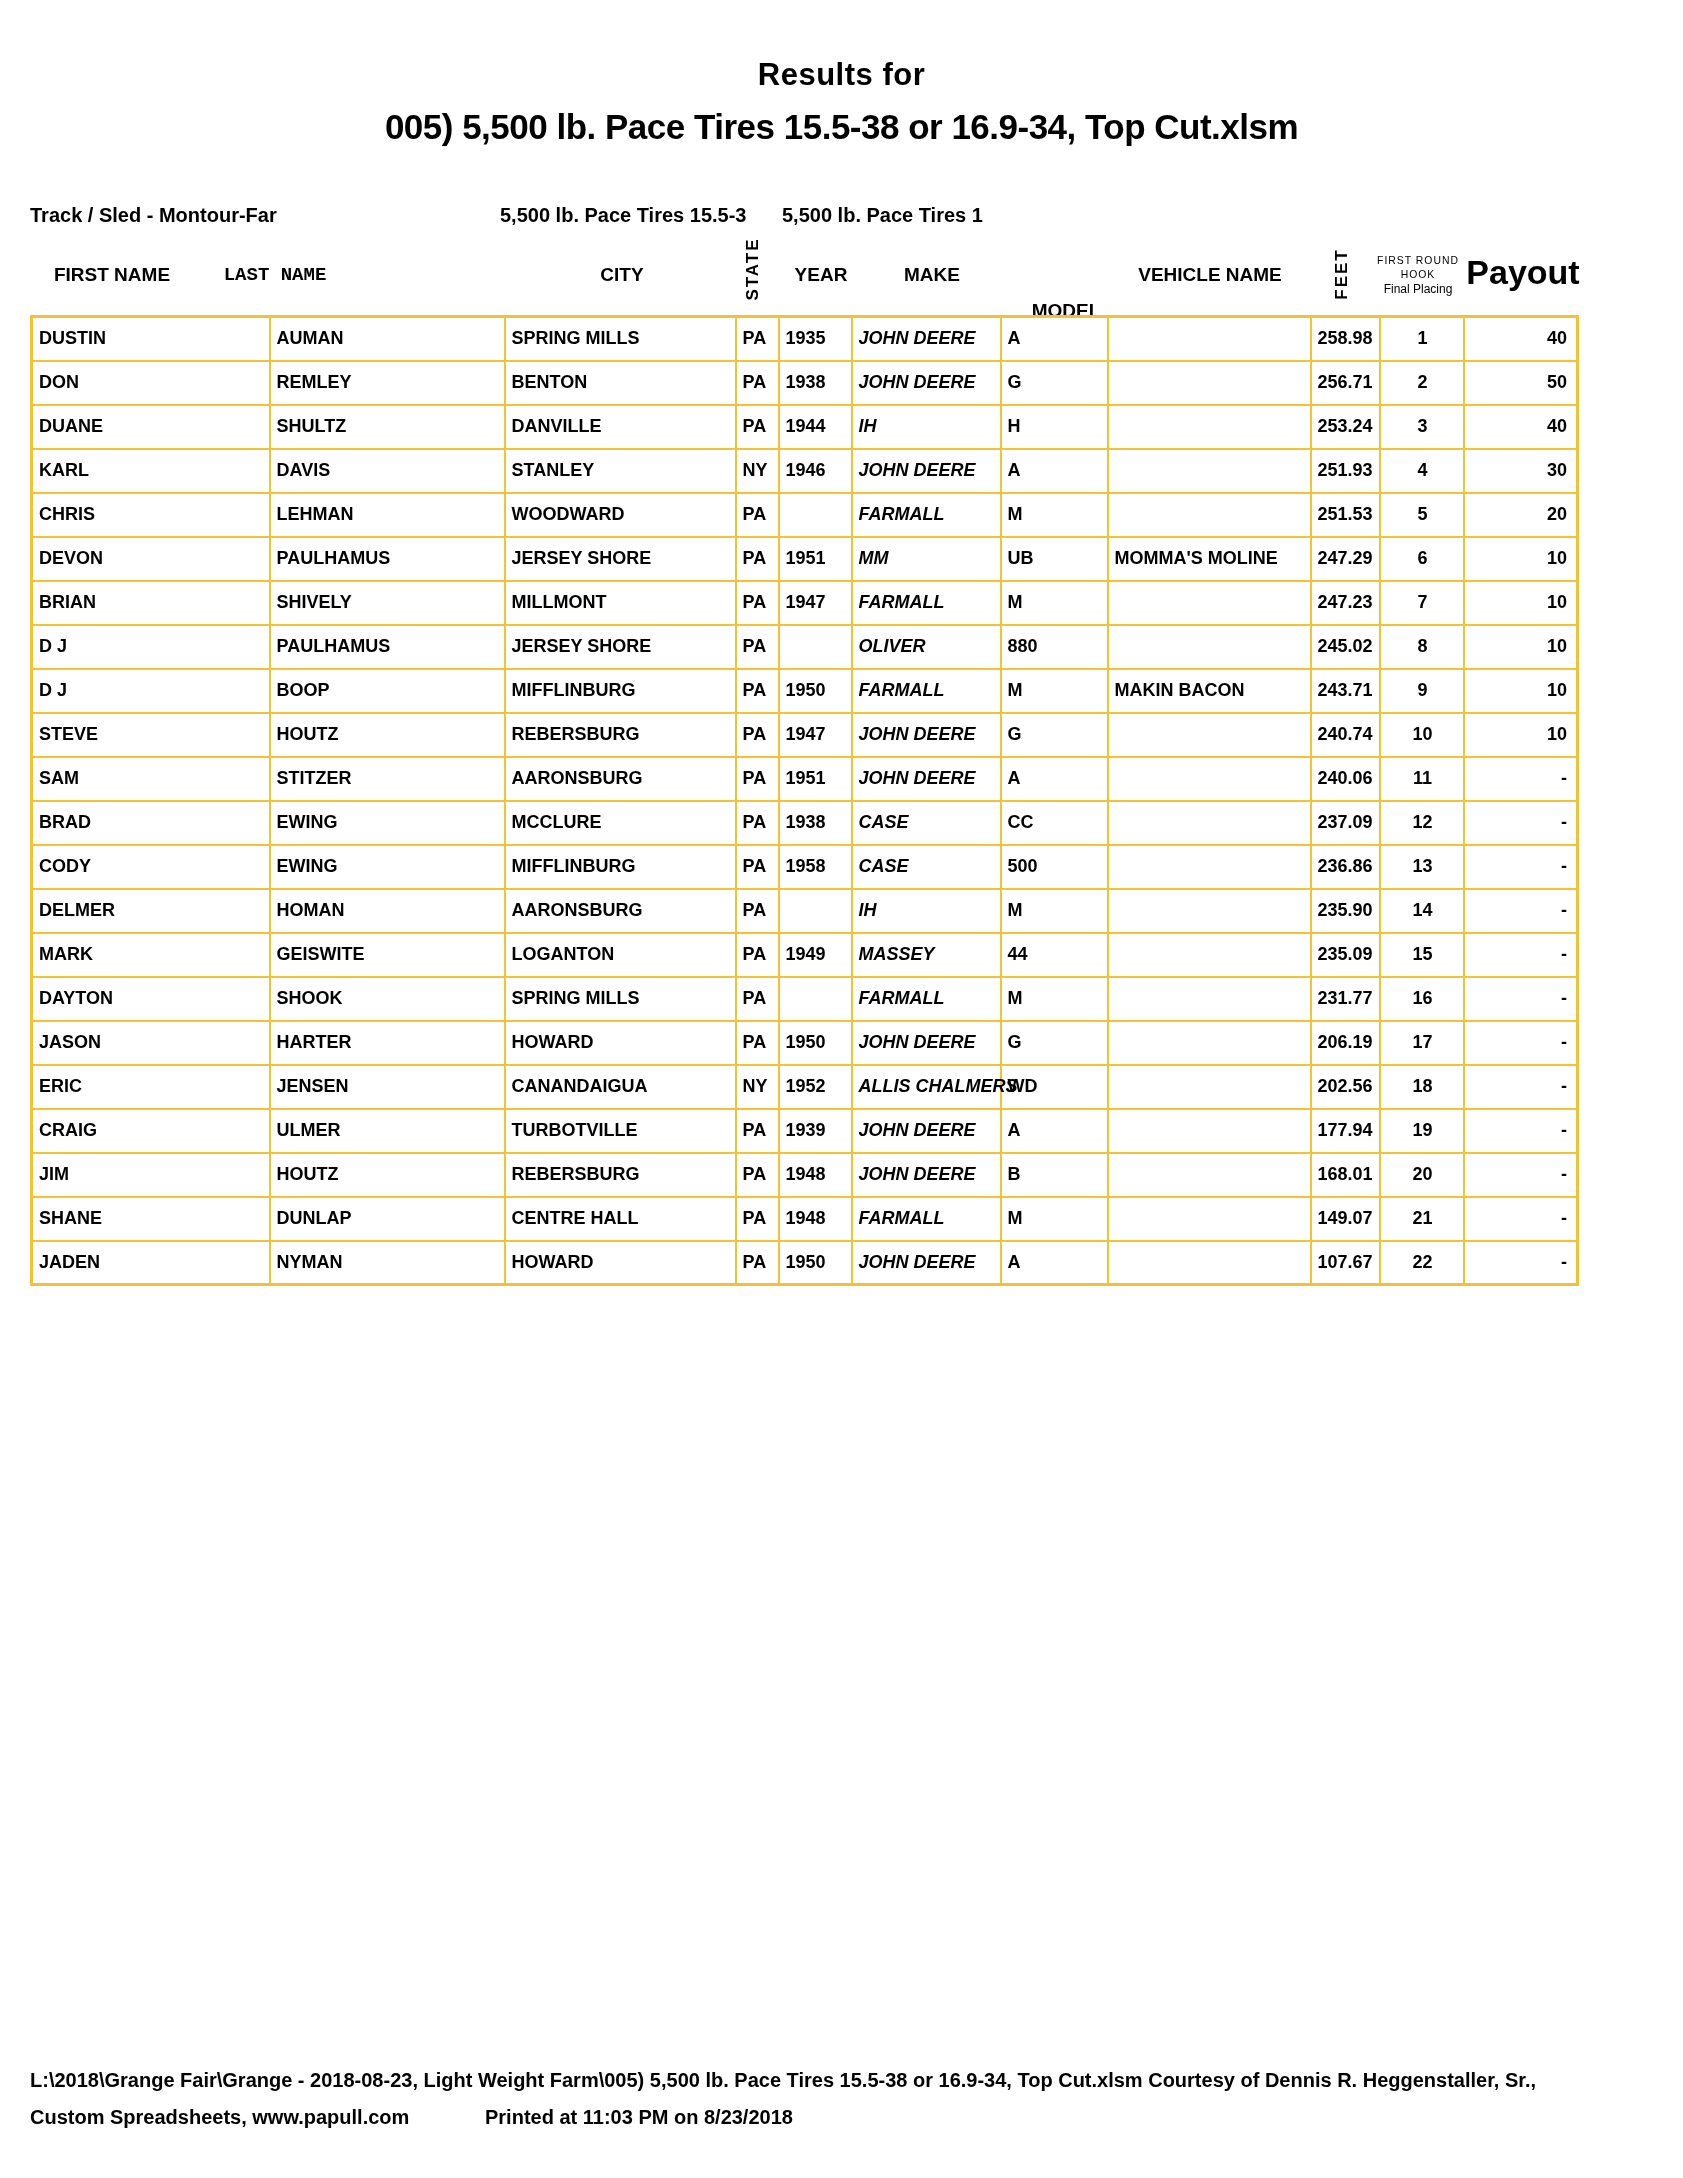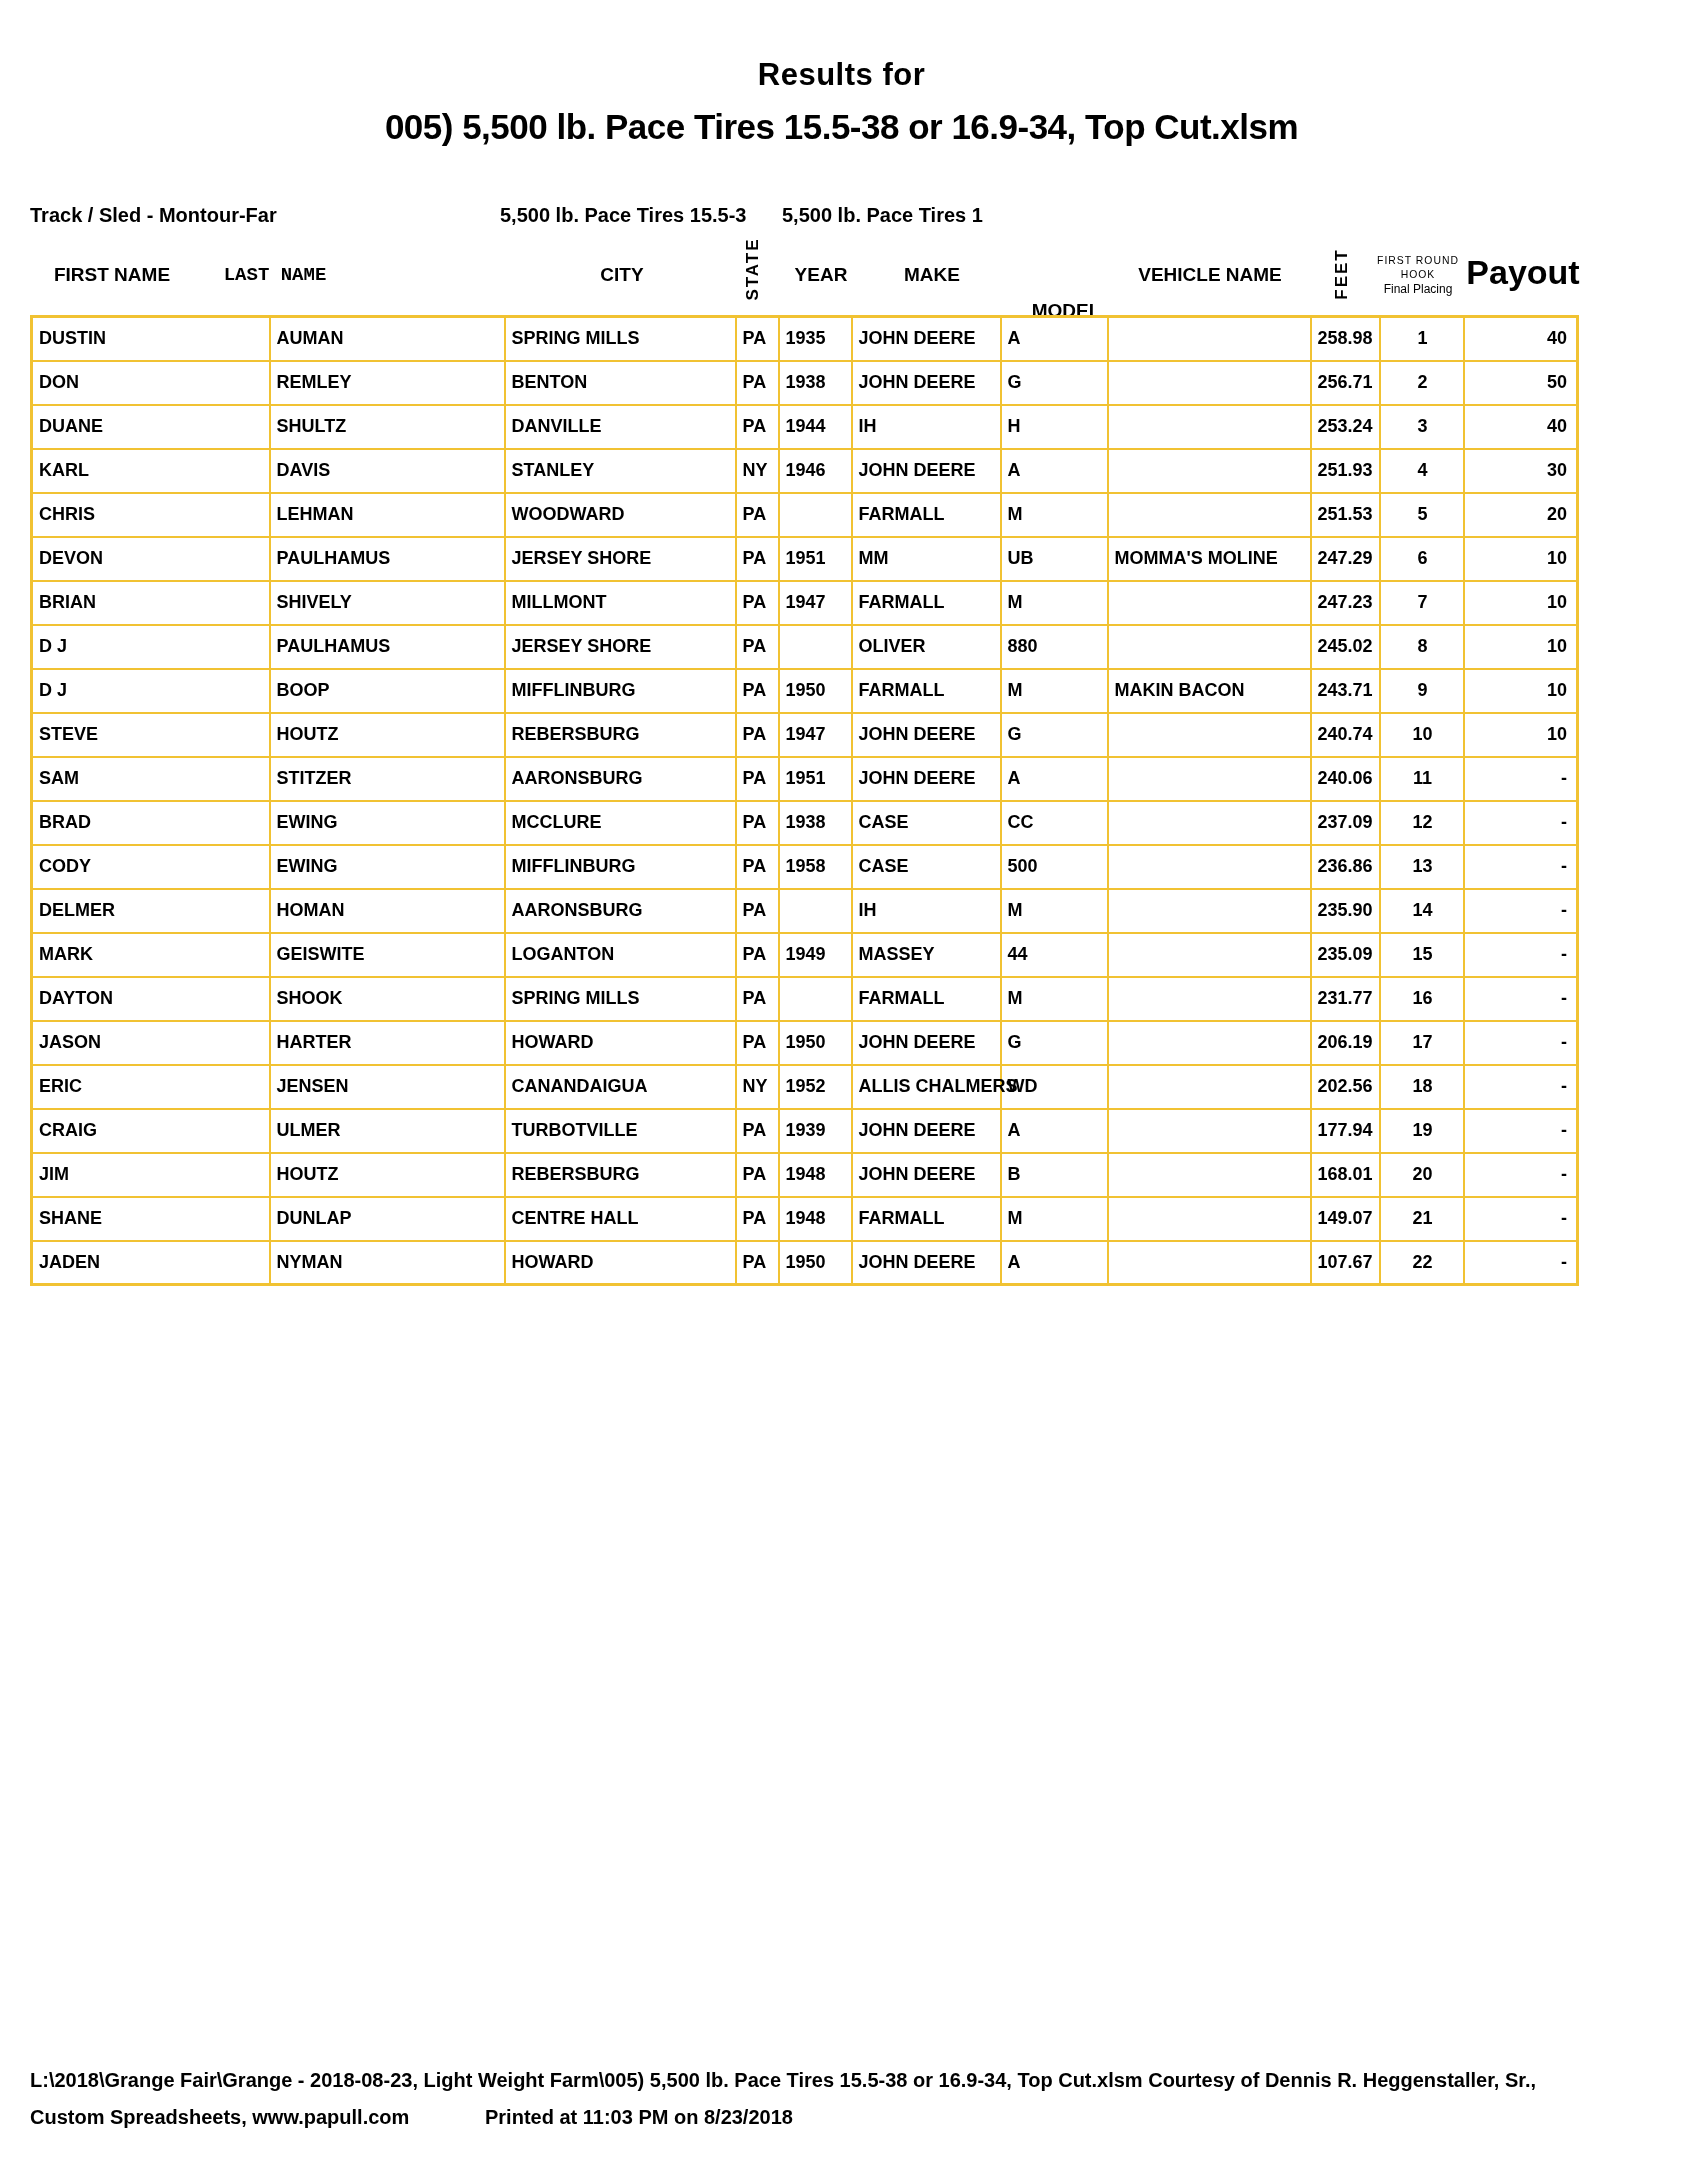--- a/index.html
+++ b/index.html
@@ -63,21 +63,21 @@
   }
   table.results td {
     border: 2px solid var(--grid);
     height: 44px;
     padding: 0 4px 0 6px;
     font-size: 18px; font-weight: bold;
     white-space: nowrap; overflow: hidden;
     vertical-align: middle;
     text-align: left;
   }
-  table.results td:nth-child(6) { overflow: visible; padding-right: 0; }
+  table.results td:nth-child(6) { overflow: visible; padding-right: 0; font-style: italic; }
   table.results td:nth-child(9)  { text-align: right; padding-right: 6px; }
   table.results td:nth-child(10) { text-align: center; }
   table.results td:nth-child(11) { text-align: right; padding-right: 9px; }
   
   .footer-line1 {
     position: absolute; left: 30px; top: 2069px; width: 1634px;
     font-size: 20px; font-weight: bold; white-space: nowrap;
   }
   .footer-line2a {
     position: absolute; left: 30px; top: 2106px;

